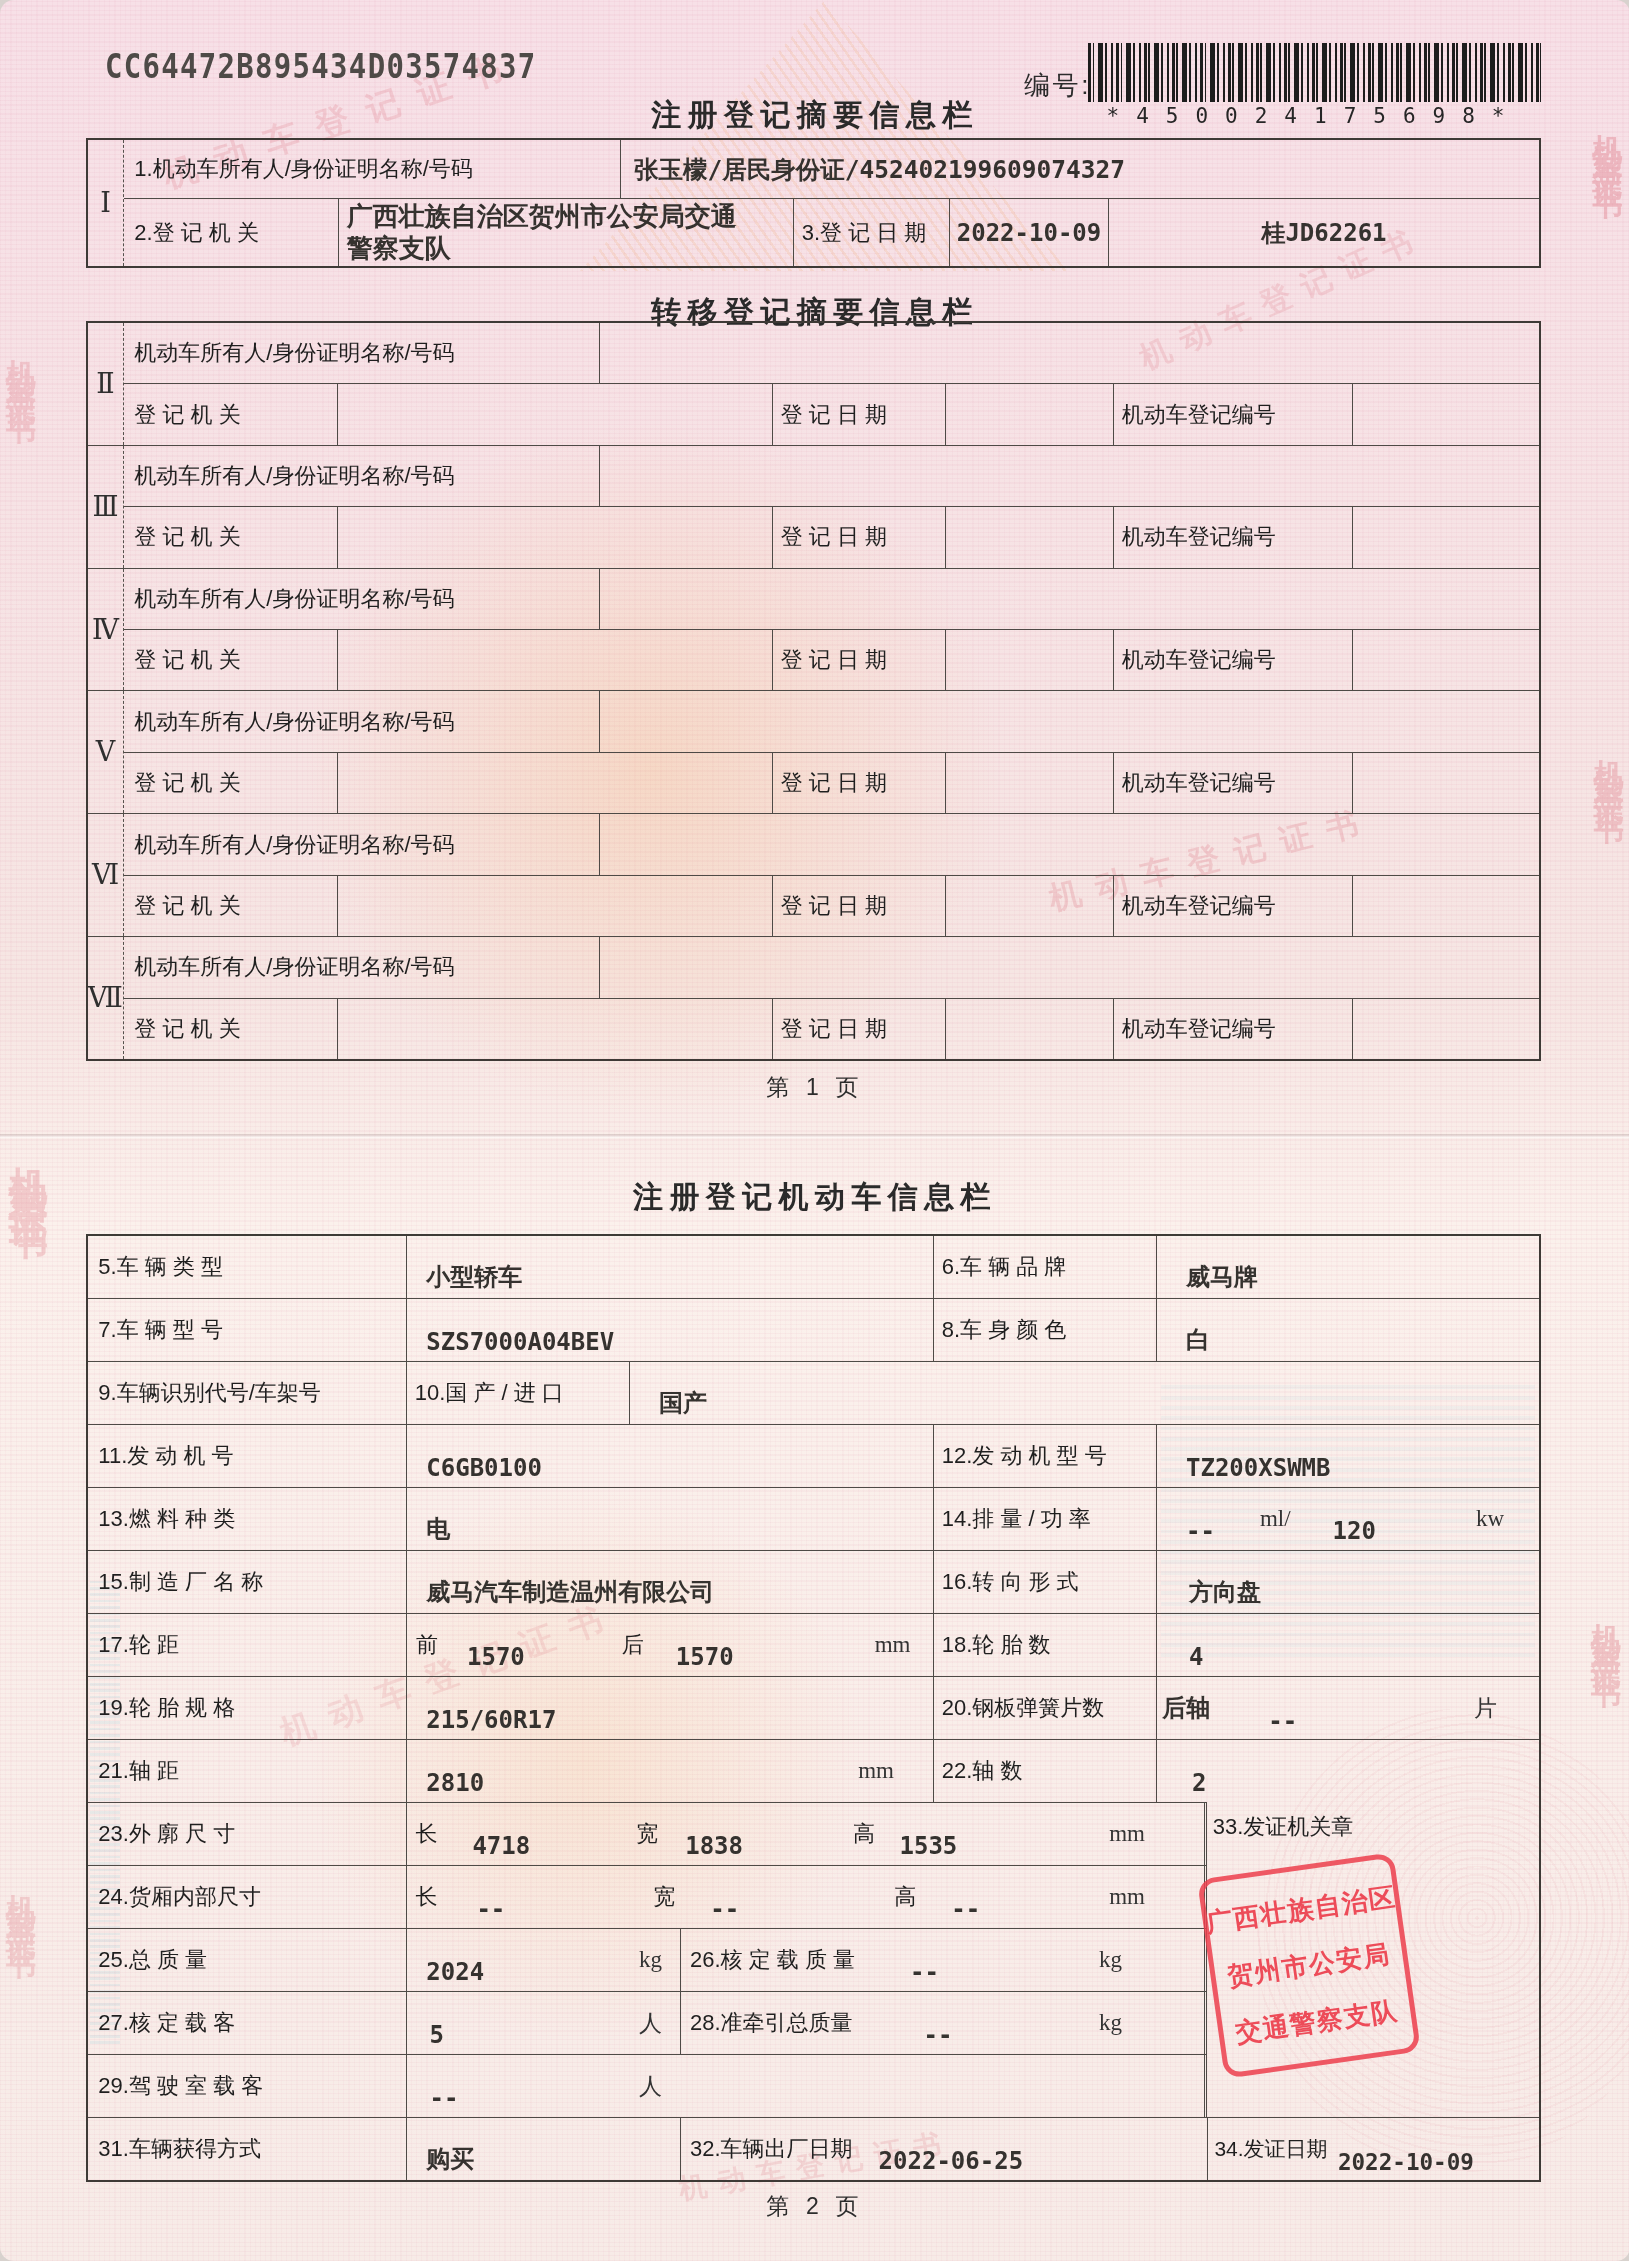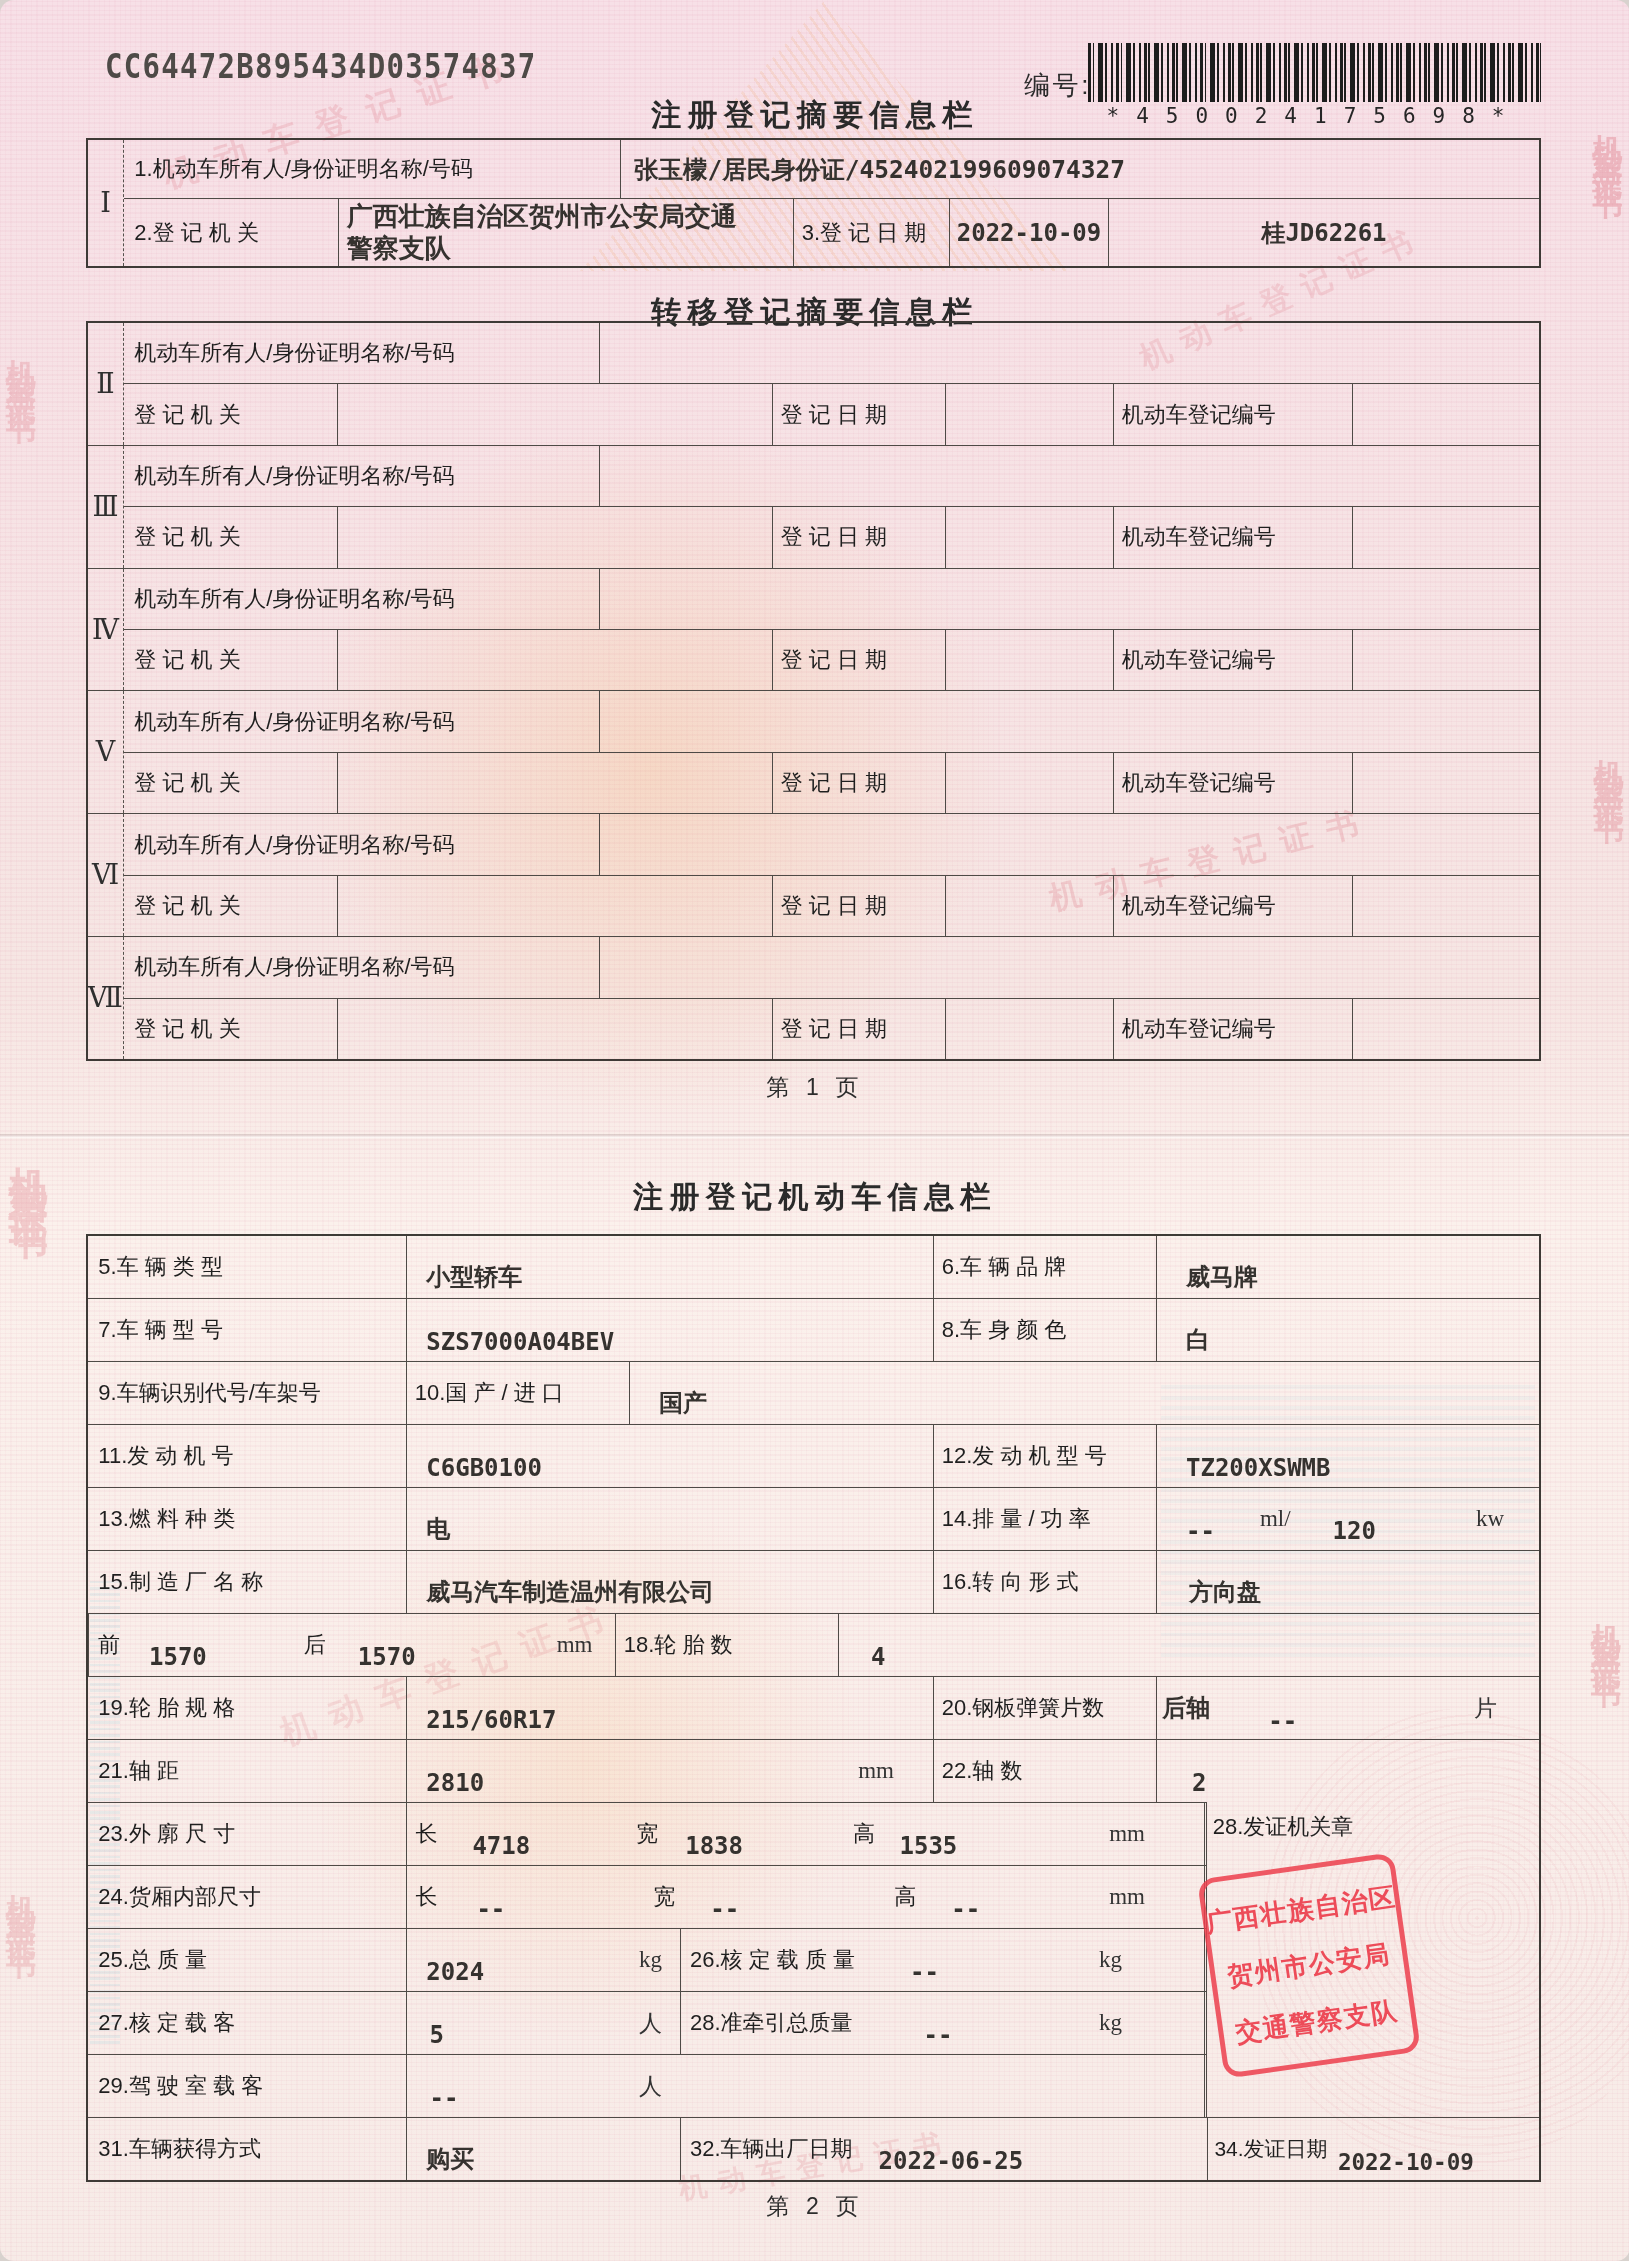--- a/index.html
+++ b/index.html
@@ -358,20 +358,23 @@
           <span class="val" style="margin-left:19.3px;">威马汽车制造温州有限公司</span>
         </div>
       <div class="cell bl" style="width:223px;">
           <span class="lab" style="padding-left:7.7px;">16.转 向 形 式</span>
         </div>
       <div class="cell bl vbot" style="flex:1;">
           <span class="val" style="margin-left:32px;">方向盘</span>
         </div>
     </div>
     <div class="t3row bt">
+      <div class="cell" style="width:318px;">
+          <span class="lab">17.轮        距</span>
+        </div>
       <div class="cell bl" style="width:527px;">
         <span class="lab" style="padding-left:9px;">前</span>
         <span class="val" style="margin-left:29px;align-self:flex-end;padding-bottom:5.2px;">1570</span>
         <span class="lab" style="padding-left:97px;">后</span>
         <span class="val" style="margin-left:32px;align-self:flex-end;padding-bottom:5.2px;">1570</span>
         <span class="unit" style="margin-left:auto;margin-right:22.6px;">mm</span>
       </div>
       <div class="cell bl" style="width:223px;">
           <span class="lab" style="padding-left:7.7px;">18.轮  胎  数</span>
         </div>
@@ -486,21 +489,21 @@
         <span class="lab" style="padding-left:9px;">32.车辆出厂日期</span>
         <span class="val" style="margin-left:26px;align-self:flex-end;padding-bottom:5.2px;">2022-06-25</span>
       </div>
       <div class="cell bl" style="flex:1;">
         <span class="lab" style="padding-left:6.4px;font-size:21px;">34.发证日期</span>
         <span class="val" style="margin-left:10.3px;font-size:22.6px;align-self:flex-end;padding-bottom:5.2px;">2022-10-09</span>
       </div>
     </div>
 
     <div class="stampcell" style="top:567px;height:315px;width:335px;">
-      <span class="lab" style="display:block;padding:9px 0 0 7.7px;">28.发证机关章</span>
+      <span class="lab" style="display:block;padding:9px 0 0 7.7px;">33.发证机关章</span>
       <div class="stamp">
         <div>广西壮族自治区</div>
         <div>贺州市公安局</div>
         <div>交通警察支队</div>
       </div>
     </div>
   </div>
 
   <div class="pgfoot" style="top:2191px;">第 2 页</div>
 </div>

